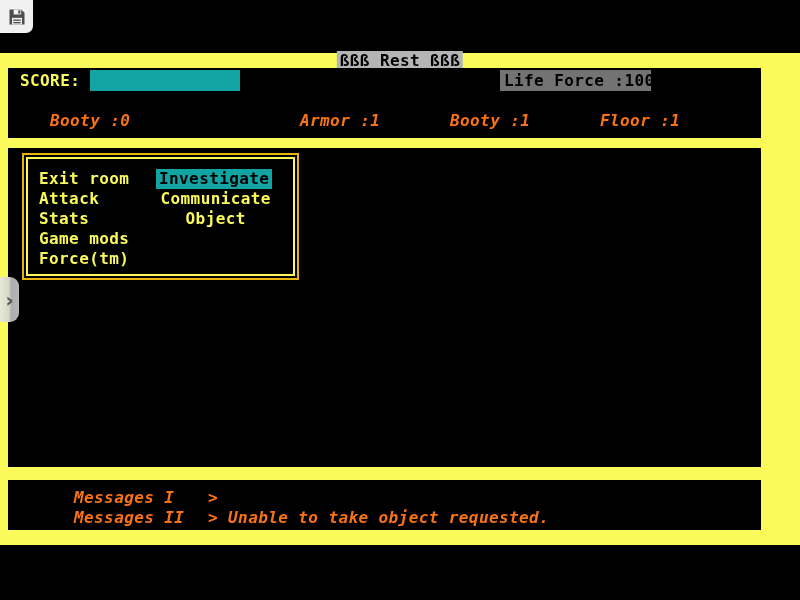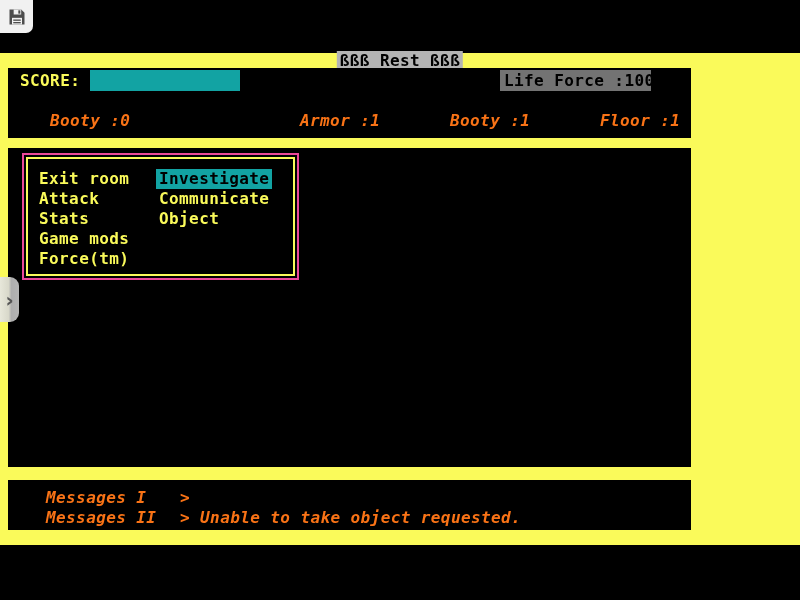--- a/index.html
+++ b/index.html
@@ -30,21 +30,21 @@
   .frame {
     position:absolute; left:0; top:53px; width:800px; height:492px;
     background:#fafa5a;
   }
   .title-patch {
     position:absolute; left:50%; top:-2px; transform:translateX(-50%);
     height:21px; line-height:21px; padding:0 3px;
     background:#b4b4b4; color:#000; font-size:16px; letter-spacing:0.4px;
     white-space:pre;
   }
-  .panel { position:absolute; left:8px; width:683px; background:#000; }
+  .panel { position:absolute; left:8px; width:753px; background:#000;padding-left:28px; }
   .panel-stats    { top:15px;  height:70px; }
   .panel-main     { top:95px;  height:319px; }
   .panel-messages { top:427px; height:50px; }
 
   .game-text { font-size:16px; letter-spacing:0.4px; white-space:pre; line-height:20px; }
   .yellow { color:#fafa5a; }
   .teal-text { color:#f97316;font-style:italic; }
 
   .score-label { position:absolute; left:12px; top:3px; }
   .score-bar {
@@ -55,28 +55,28 @@
   .life-force {
     position:absolute; left:492px; top:2px; width:151px; height:21px;
     background:#737373; color:#000; line-height:21px; padding-left:4px;
   }
   .stat-item { position:absolute; top:43px; }
   .stat-0 { left:42px; }  .stat-1 { left:292px; }
   .stat-2 { left:442px; } .stat-3 { left:592px; }
 
   .menu-box {
     position:absolute; left:14px; top:5px; width:277px; height:127px;
-    border:2px solid #ec4899; padding:2px;
+    border:2px solid #eab308; padding:2px;
   }
   .menu-box-inner {
     border:2px solid #fafa5a; width:100%; height:100%;
     padding:10px 0 0 0; display:flex;
   }
   .menu-col-left  { width:120px; padding-left:11px; }
-  .menu-col-right { padding-left:11px; }
+  .menu-col-right { padding-left:11px;text-align:center; }
   .menu-item { height:20px; line-height:20px; cursor:pointer; }
   .menu-item span { display:inline-block; }
   .menu-item.selected span {
     background:#12a3a3; color:#000; padding:0 3px; margin-left:-3px;
   }
   .msg-row { position:absolute; height:20px; }
   .msg-row-1 { top:8px; }  .msg-row-2 { top:28px; }
   .msg-label { position:absolute; left:22px;margin-left:16px; }
   .msg-text  { position:absolute; left:172px; }
 </style>

